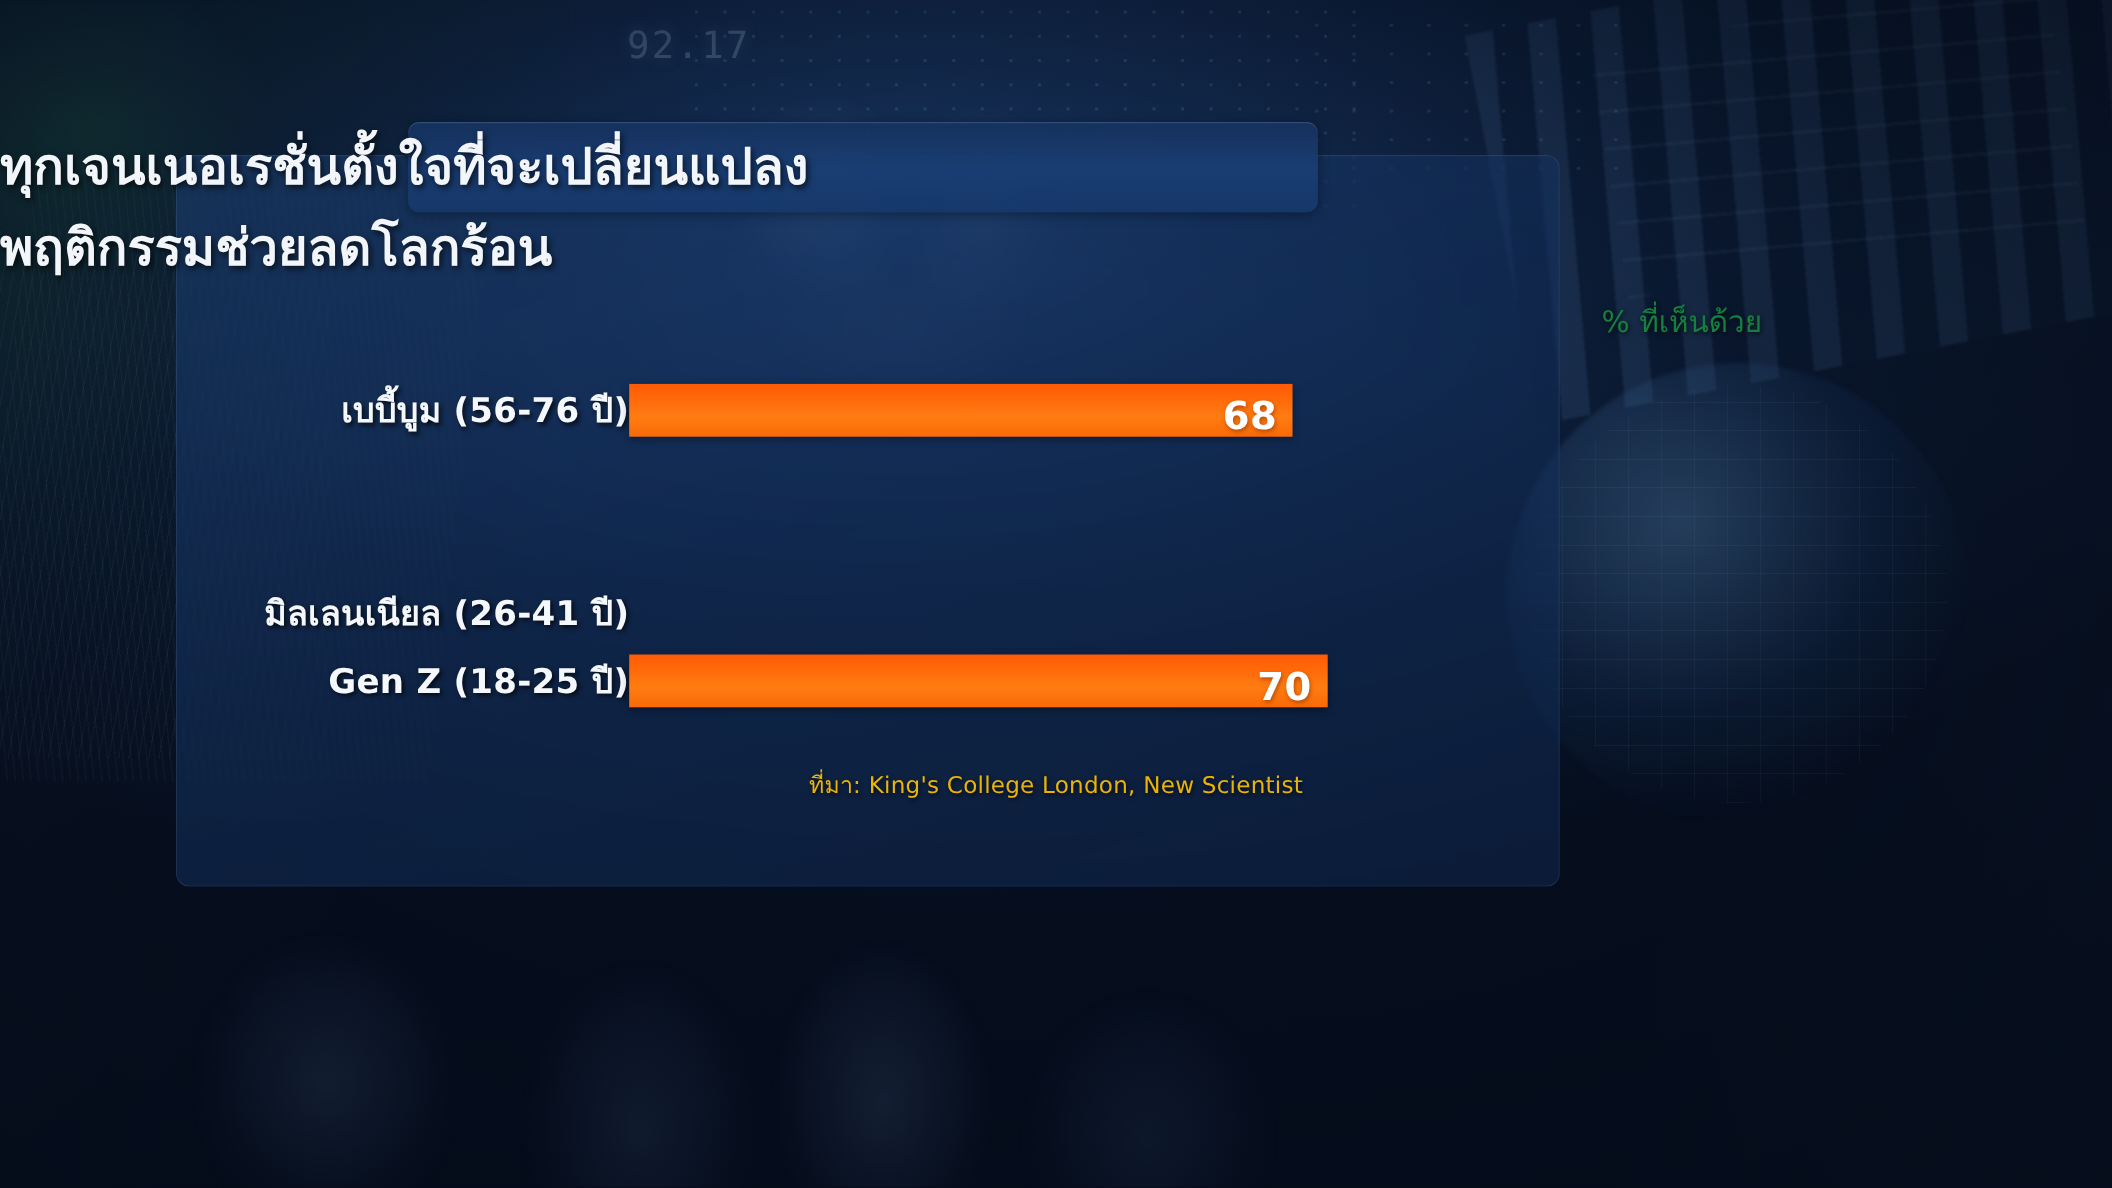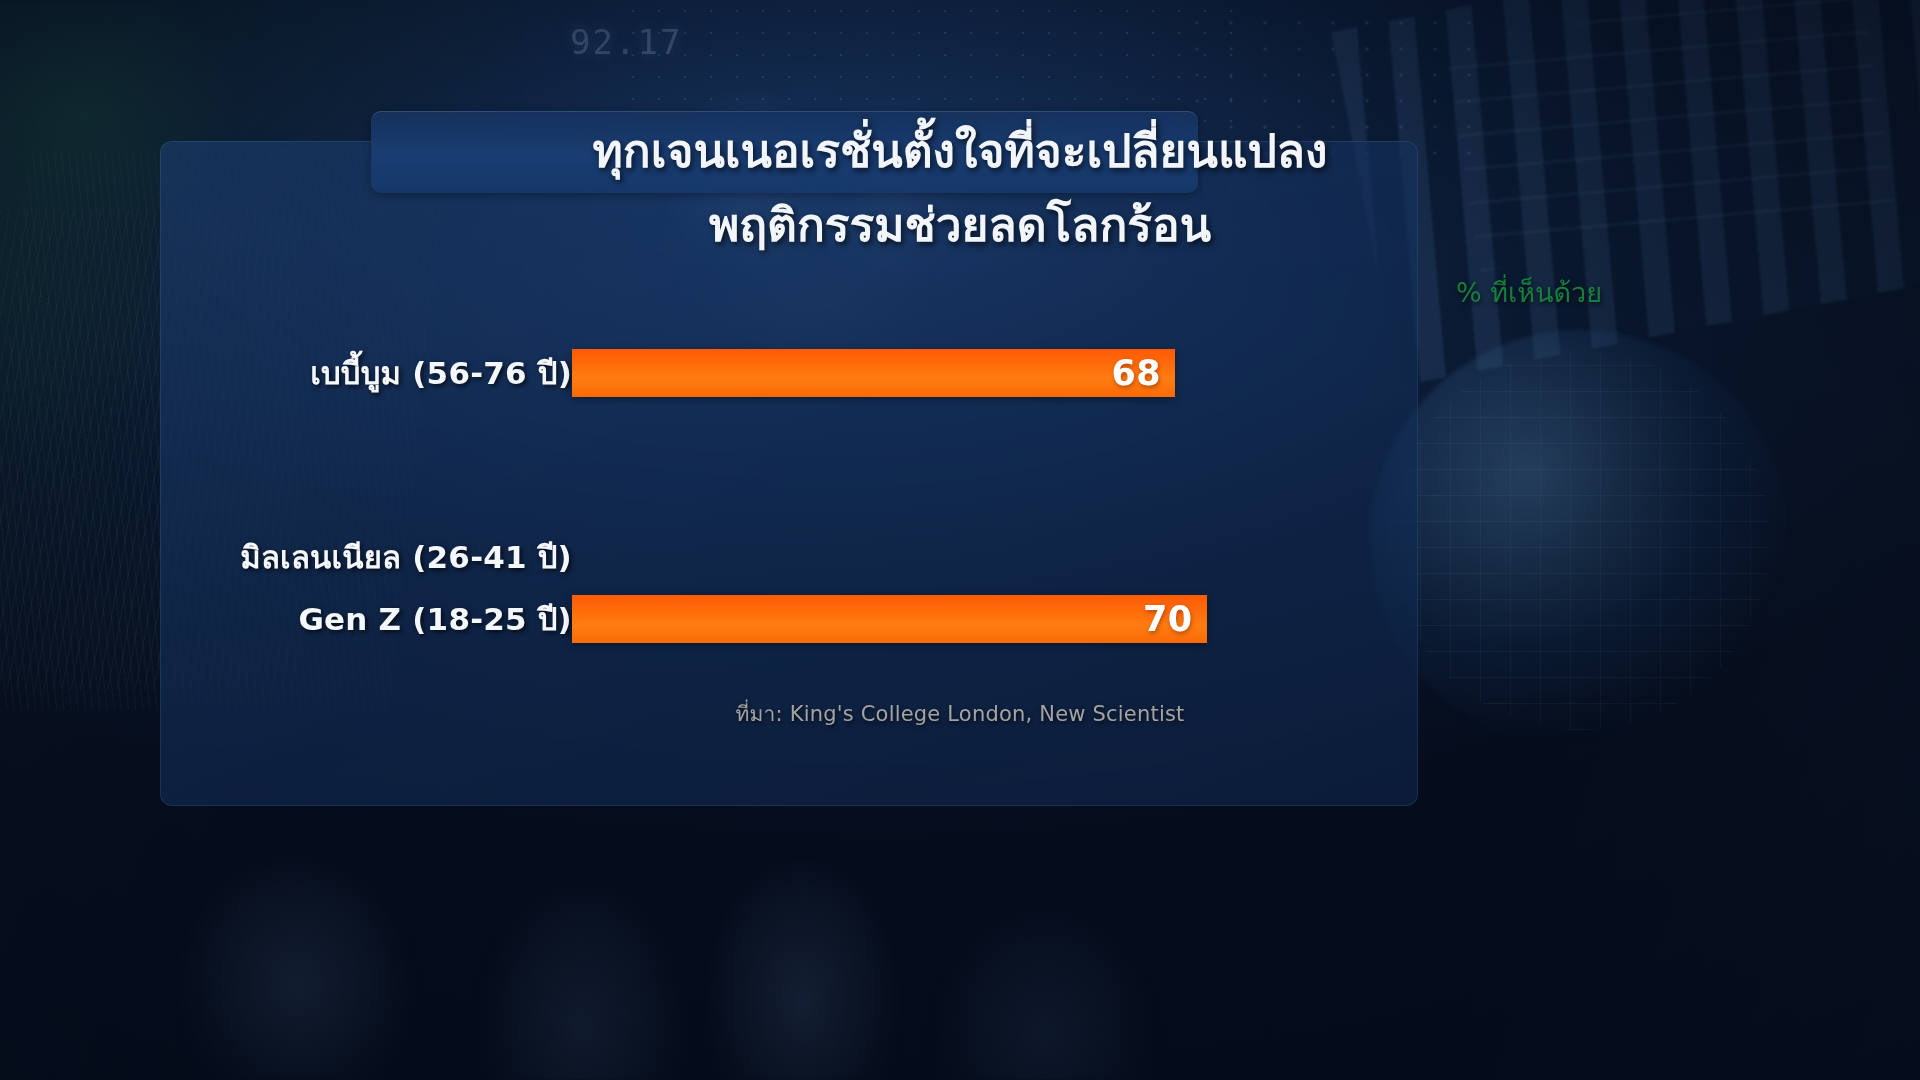--- a/index.html
+++ b/index.html
@@ -143,21 +143,21 @@
     position: absolute;
     left: 371px; top: 111px;
     width: 827px; height: 82px;
     border-radius: 10px;
     background: linear-gradient(180deg, rgba(22,50,94,0.93) 0%, rgba(26,62,116,0.93) 52%, rgba(22,56,106,0.93) 100%);
     box-shadow: inset 0 1px 0 rgba(150,195,240,0.20), 0 2px 10px rgba(0,0,0,0.35);
   }
   .title-line1, .title-line2 {
     position: absolute;
     width: 100%;
-    text-align: center;
+    text-align: left;
     color: #f2f6fb;
     font-weight: 700;
     font-size: 46px;
     line-height: 1.0;
     letter-spacing: 0px;
     text-shadow: 2px 3px 6px rgba(0,0,0,0.70);
     white-space: nowrap;
   }
   .title-line1 { left: 0; top: 128px; }
   .title-line2 { left: 0; top: 202px; }
@@ -209,40 +209,40 @@
     flex: 1 1 auto;
     height: 48px;
   }
   .bar-fill {
     position: absolute;
     left: 0; top: 0;
     height: 48px;
     background: linear-gradient(180deg, #ff5a05 0%, #ff6a0a 30%, #ff7c12 62%, #f96a06 100%);
     box-shadow: 0 2px 7px rgba(0,0,0,0.38);
     display: flex;
-    align-items: center;
+    align-items: flex-end;
     justify-content: flex-end;
   }
   .bar-value {
     color: #ffffff;
     font-size: 35px;
     font-weight: 700;
     padding-right: 14px;
     letter-spacing: 0.5px;
     text-shadow: 1px 2px 4px rgba(120,40,0,0.55);
     line-height: 1;
   }
 
   
   .source {
     position: absolute;
     left: 0; right: 0;
     top: 697px;
     text-align: center;
-    color: #a3a3a3;
+    color: #eab308;
     font-size: 21px;
     font-weight: 400;
     letter-spacing: 0.2px;
     text-shadow: 1px 2px 4px rgba(0,0,0,0.70);
     white-space: nowrap;
   }
 </style>
 </head>
 <body>
 

